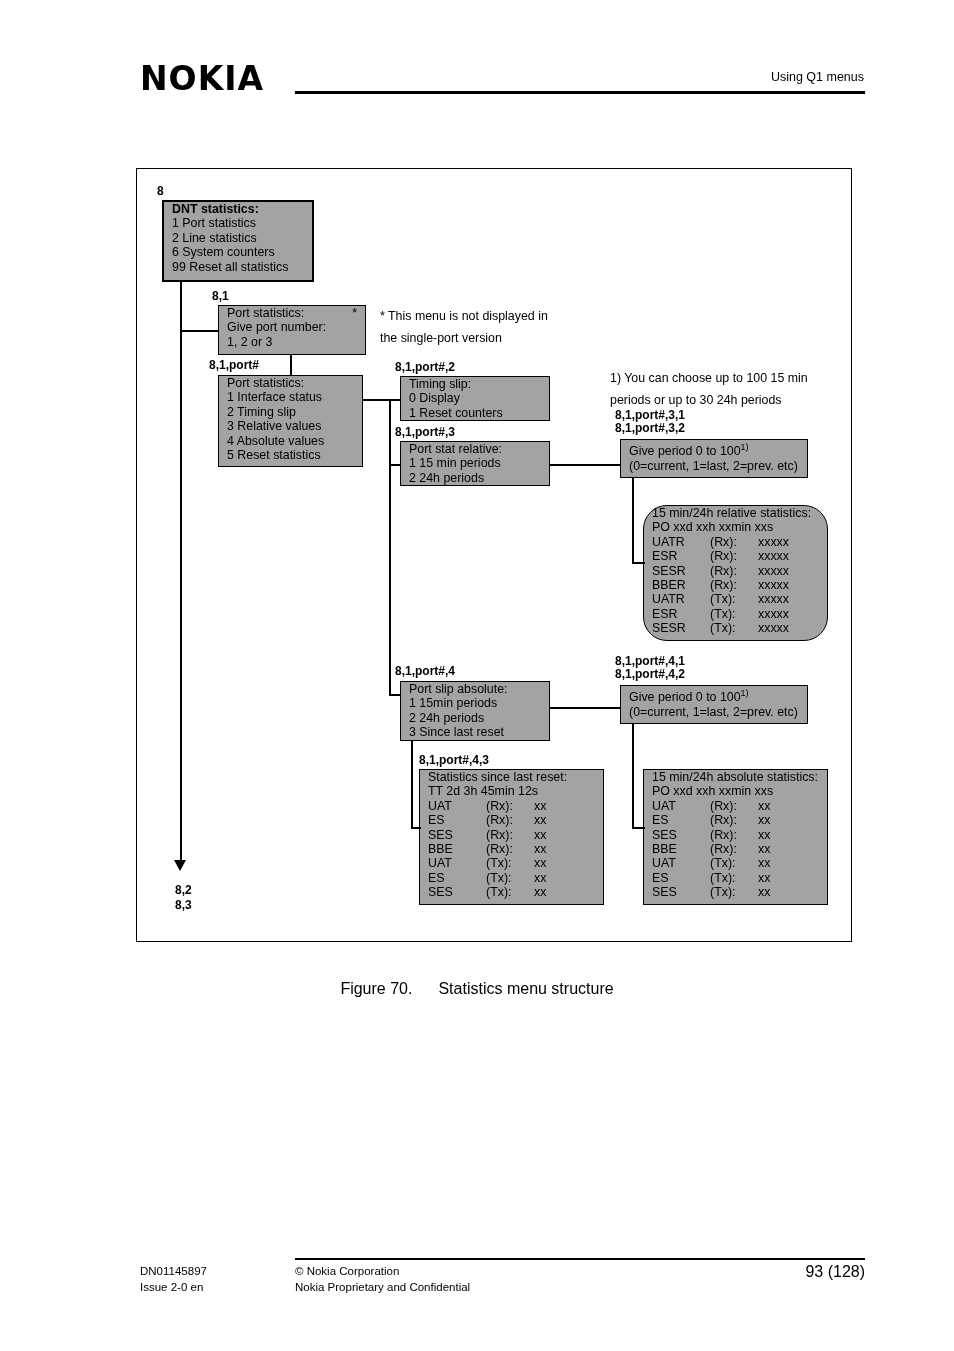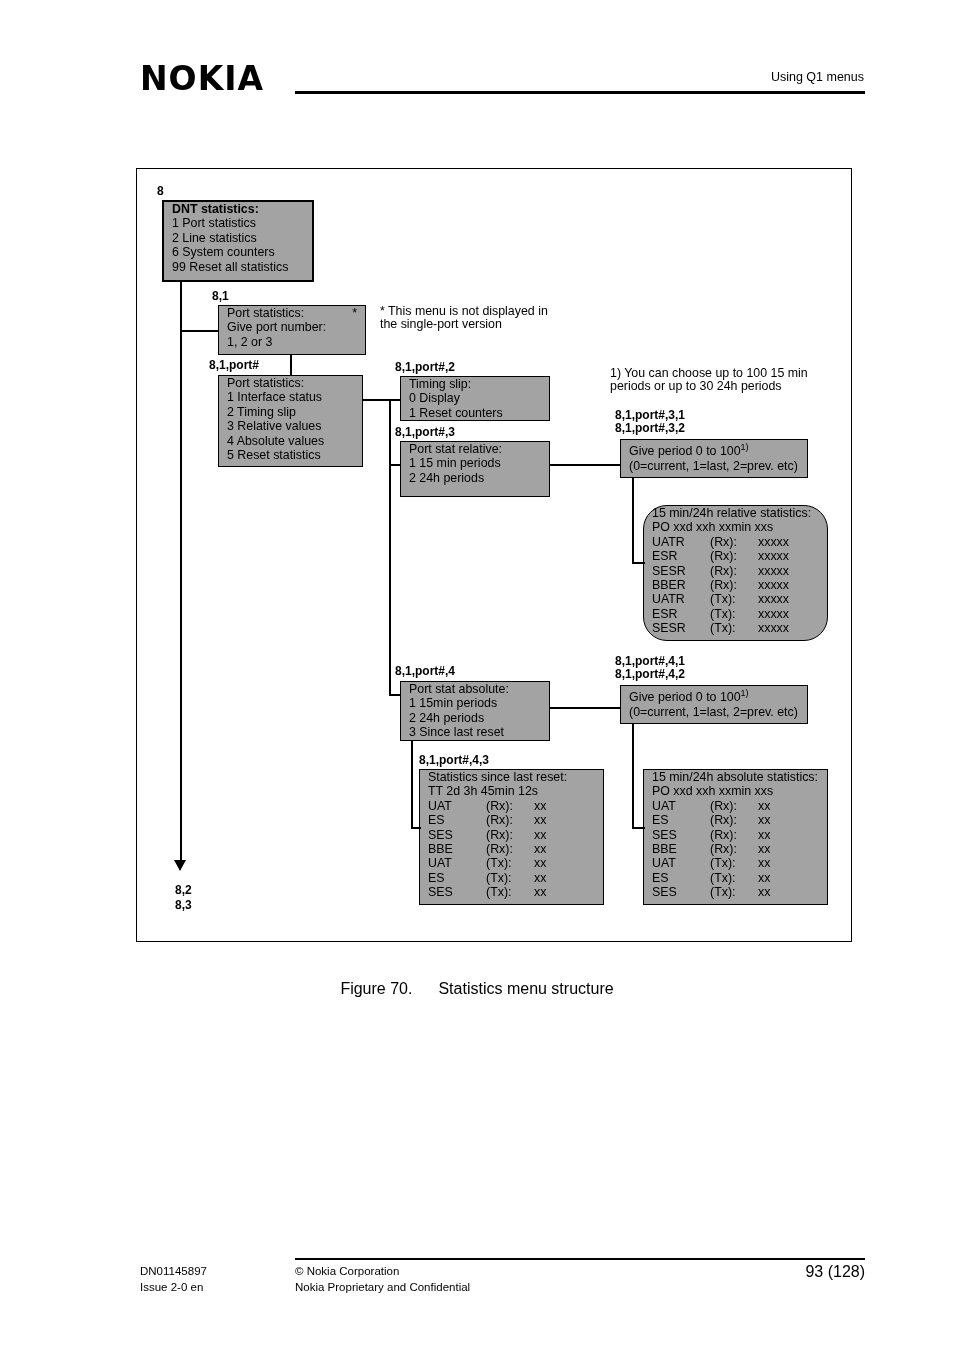--- a/index.html
+++ b/index.html
@@ -35,21 +35,21 @@
     border:1.6px solid #000;background:#a3a3a3;
     font-size:12.4px;line-height:14.4px;
     padding:0 6px 5px 8px;box-sizing:border-box;
   }
   .box.thick{border-width:2.2px;}
   .box .hdr{font-weight:bold;}
   .tag{
     font-weight:bold;font-size:12px;line-height:13px;
     white-space:pre;
   }
-  .note{font-size:12.4px;line-height:13px;}
+  .note{font-size:12.4px;line-height:22px;}
   .sup{font-size:9px;vertical-align:super;}
 
   
   .statrow{display:block;white-space:pre;}
   .statrow .c1{display:inline-block;width:58px;}
   .statrow .c2{display:inline-block;width:48px;}
   .statrow .c3{display:inline-block;}
 
   
   .ln-h{position:absolute;background:#000;height:1.6px;}
@@ -114,21 +114,21 @@
 </div>
 
 <div class="abs tag" style="left:395px;top:361px;">8,1,port#,2</div>
 <div class="abs box" style="left:400px;top:376px;width:150px;height:45px;">
   <div>Timing slip:</div>
   <div>0 Display</div>
   <div>1 Reset counters</div>
 </div>
 
 <div class="abs tag" style="left:395px;top:426px;">8,1,port#,3</div>
-<div class="abs box" style="left:400px;top:441px;width:150px;height:56px;">
+<div class="abs box" style="left:400px;top:441px;width:150px;height:45px;">
   <div>Port stat relative:</div>
   <div>1 15 min periods</div>
   <div>2 24h periods</div>
 </div>
 
 <div class="abs note" style="left:610px;top:367px;width:230px;white-space:pre-line;">1) You can choose up to 100 15 min
 periods or up to 30 24h periods</div>
 
 <div class="abs tag" style="left:615px;top:409px;white-space:pre-line;">8,1,port#,3,1
 8,1,port#,3,2</div>
@@ -146,21 +146,21 @@
   <div class="statrow"><span class="c1">ESR</span><span class="c2">(Rx):</span><span class="c3">xxxxx</span></div>
   <div class="statrow"><span class="c1">SESR</span><span class="c2">(Rx):</span><span class="c3">xxxxx</span></div>
   <div class="statrow"><span class="c1">BBER</span><span class="c2">(Rx):</span><span class="c3">xxxxx</span></div>
   <div class="statrow"><span class="c1">UATR</span><span class="c2">(Tx):</span><span class="c3">xxxxx</span></div>
   <div class="statrow"><span class="c1">ESR</span><span class="c2">(Tx):</span><span class="c3">xxxxx</span></div>
   <div class="statrow"><span class="c1">SESR</span><span class="c2">(Tx):</span><span class="c3">xxxxx</span></div>
 </div>
 
 <div class="abs tag" style="left:395px;top:665px;">8,1,port#,4</div>
 <div class="abs box" style="left:400px;top:681px;width:150px;height:60px;">
-  <div>Port stat absolute:</div>
+  <div>Port slip absolute:</div>
   <div>1 15min periods</div>
   <div>2 24h periods</div>
   <div>3 Since last reset</div>
 </div>
 
 <div class="abs tag" style="left:615px;top:655px;white-space:pre-line;">8,1,port#,4,1
 8,1,port#,4,2</div>
 <div class="abs box" style="left:620px;top:685px;width:188px;height:39px;">
   <div>
     <span>Give period 0 to 100</span><span class="sup">1)</span>

